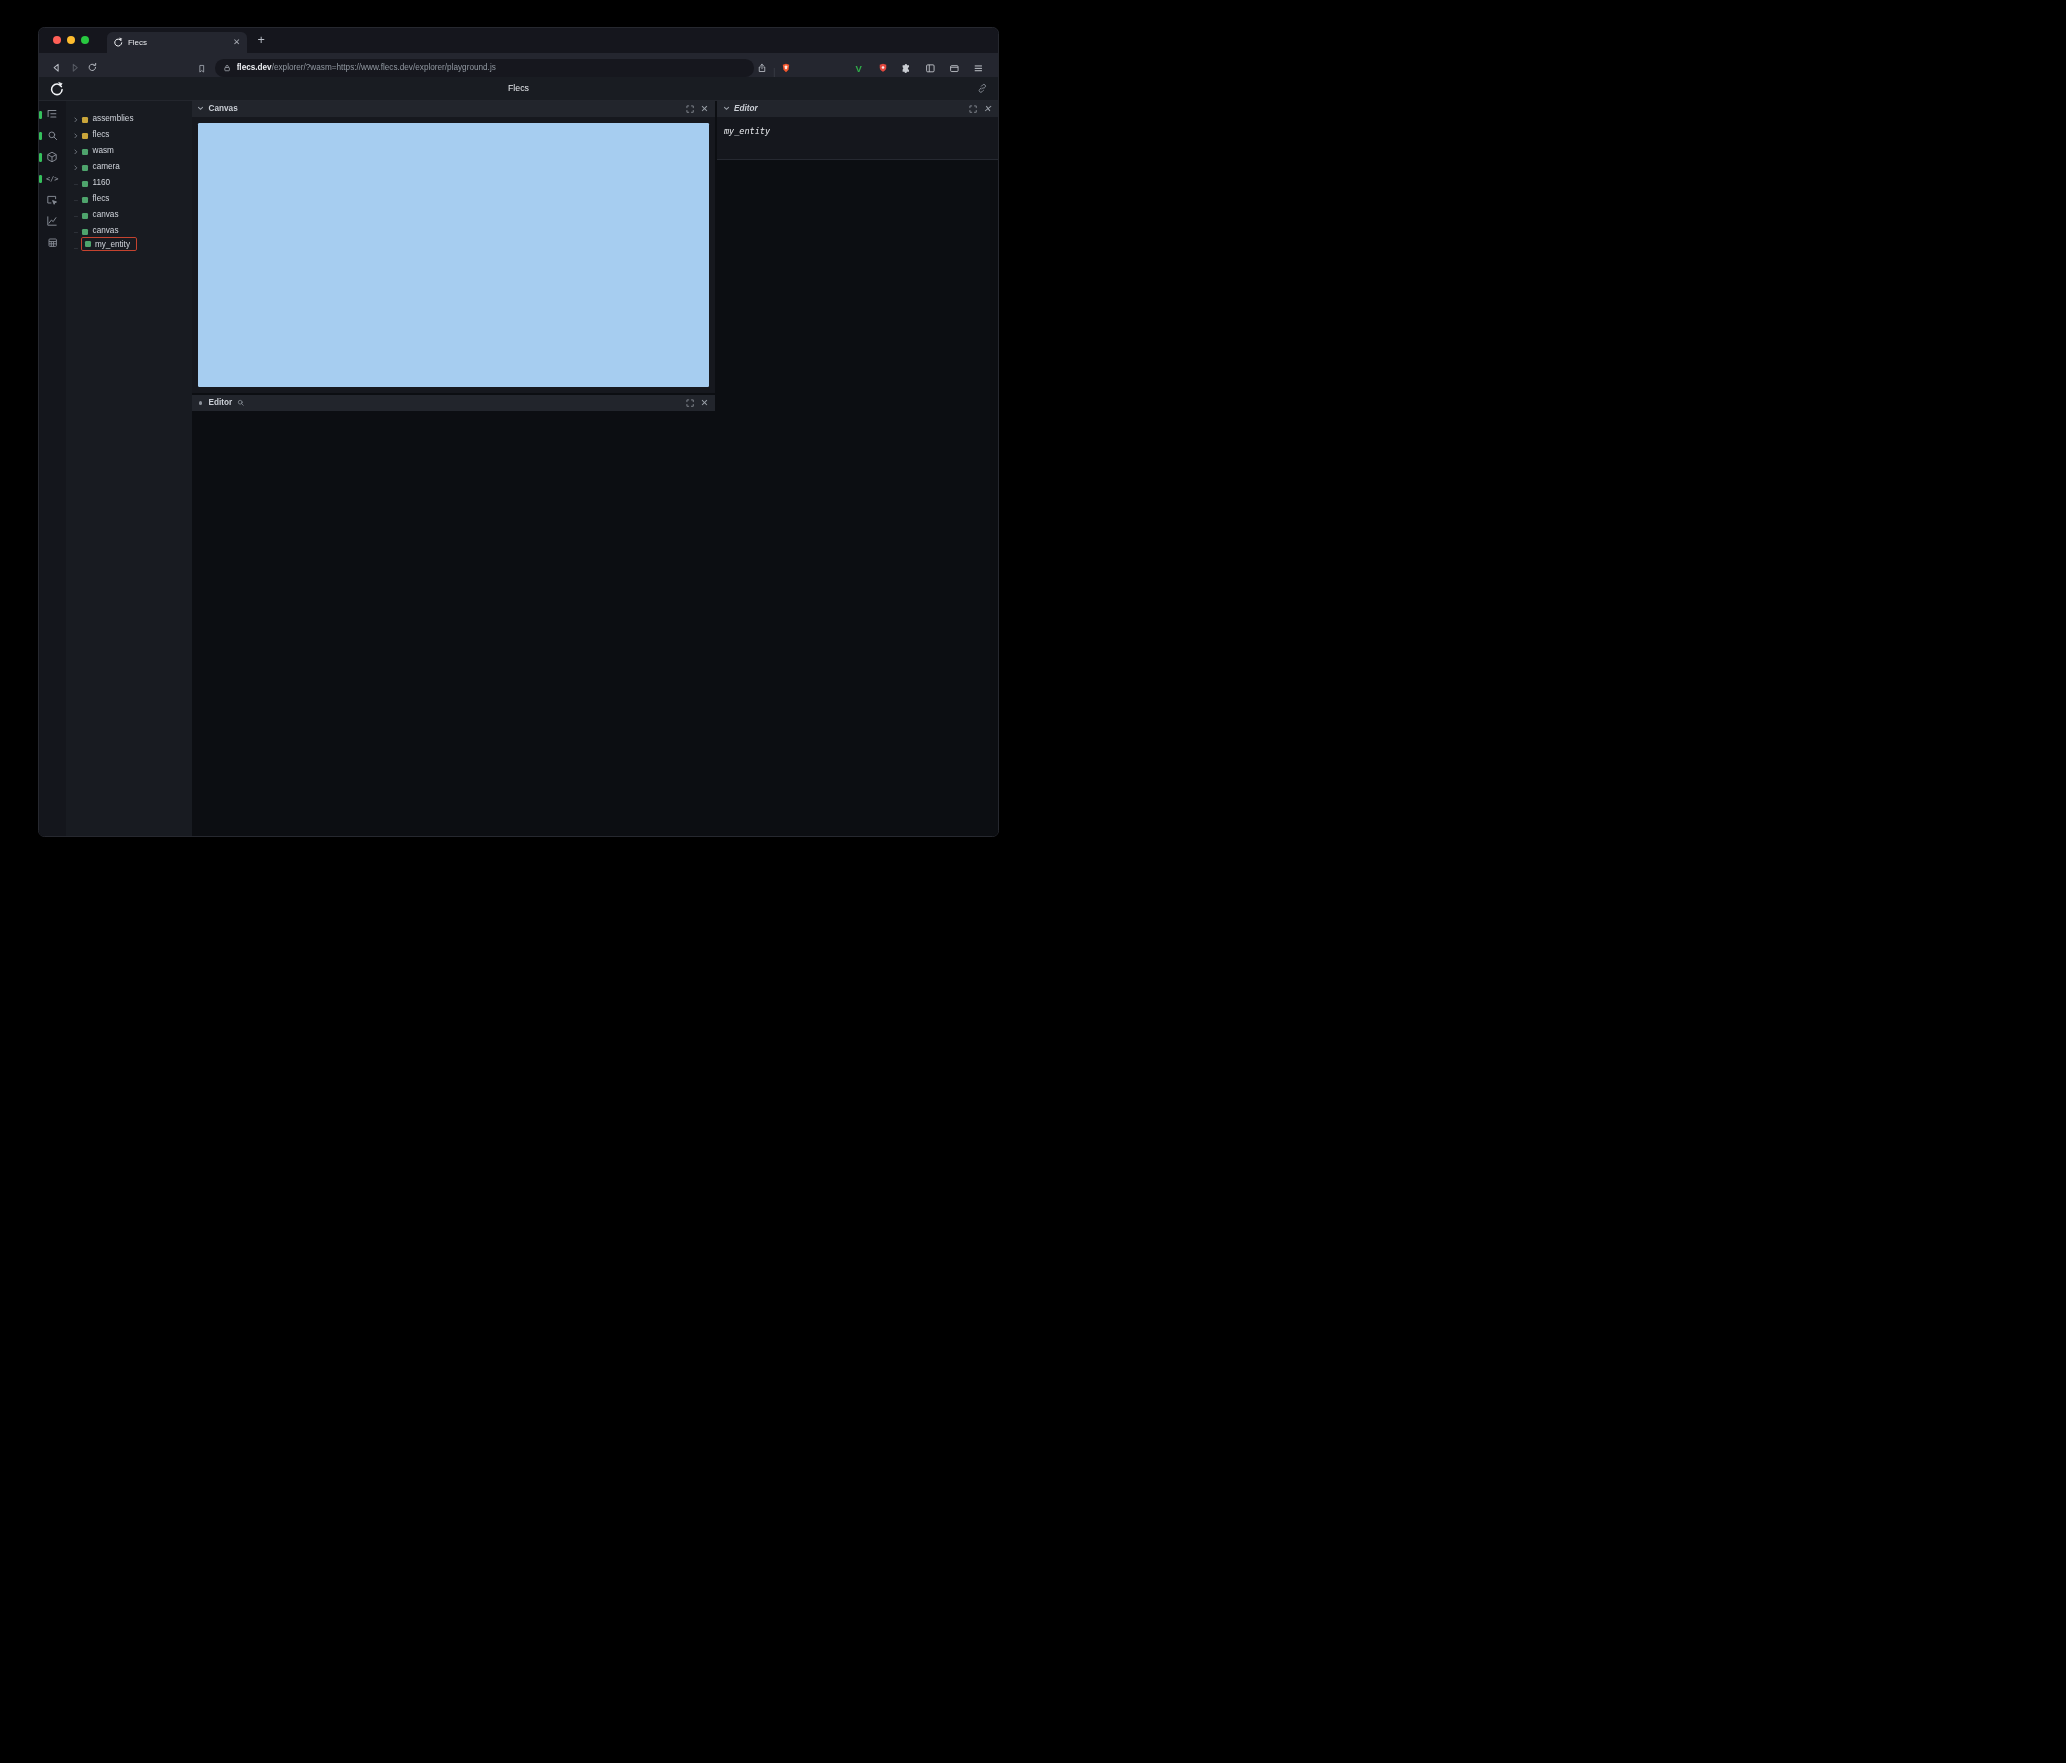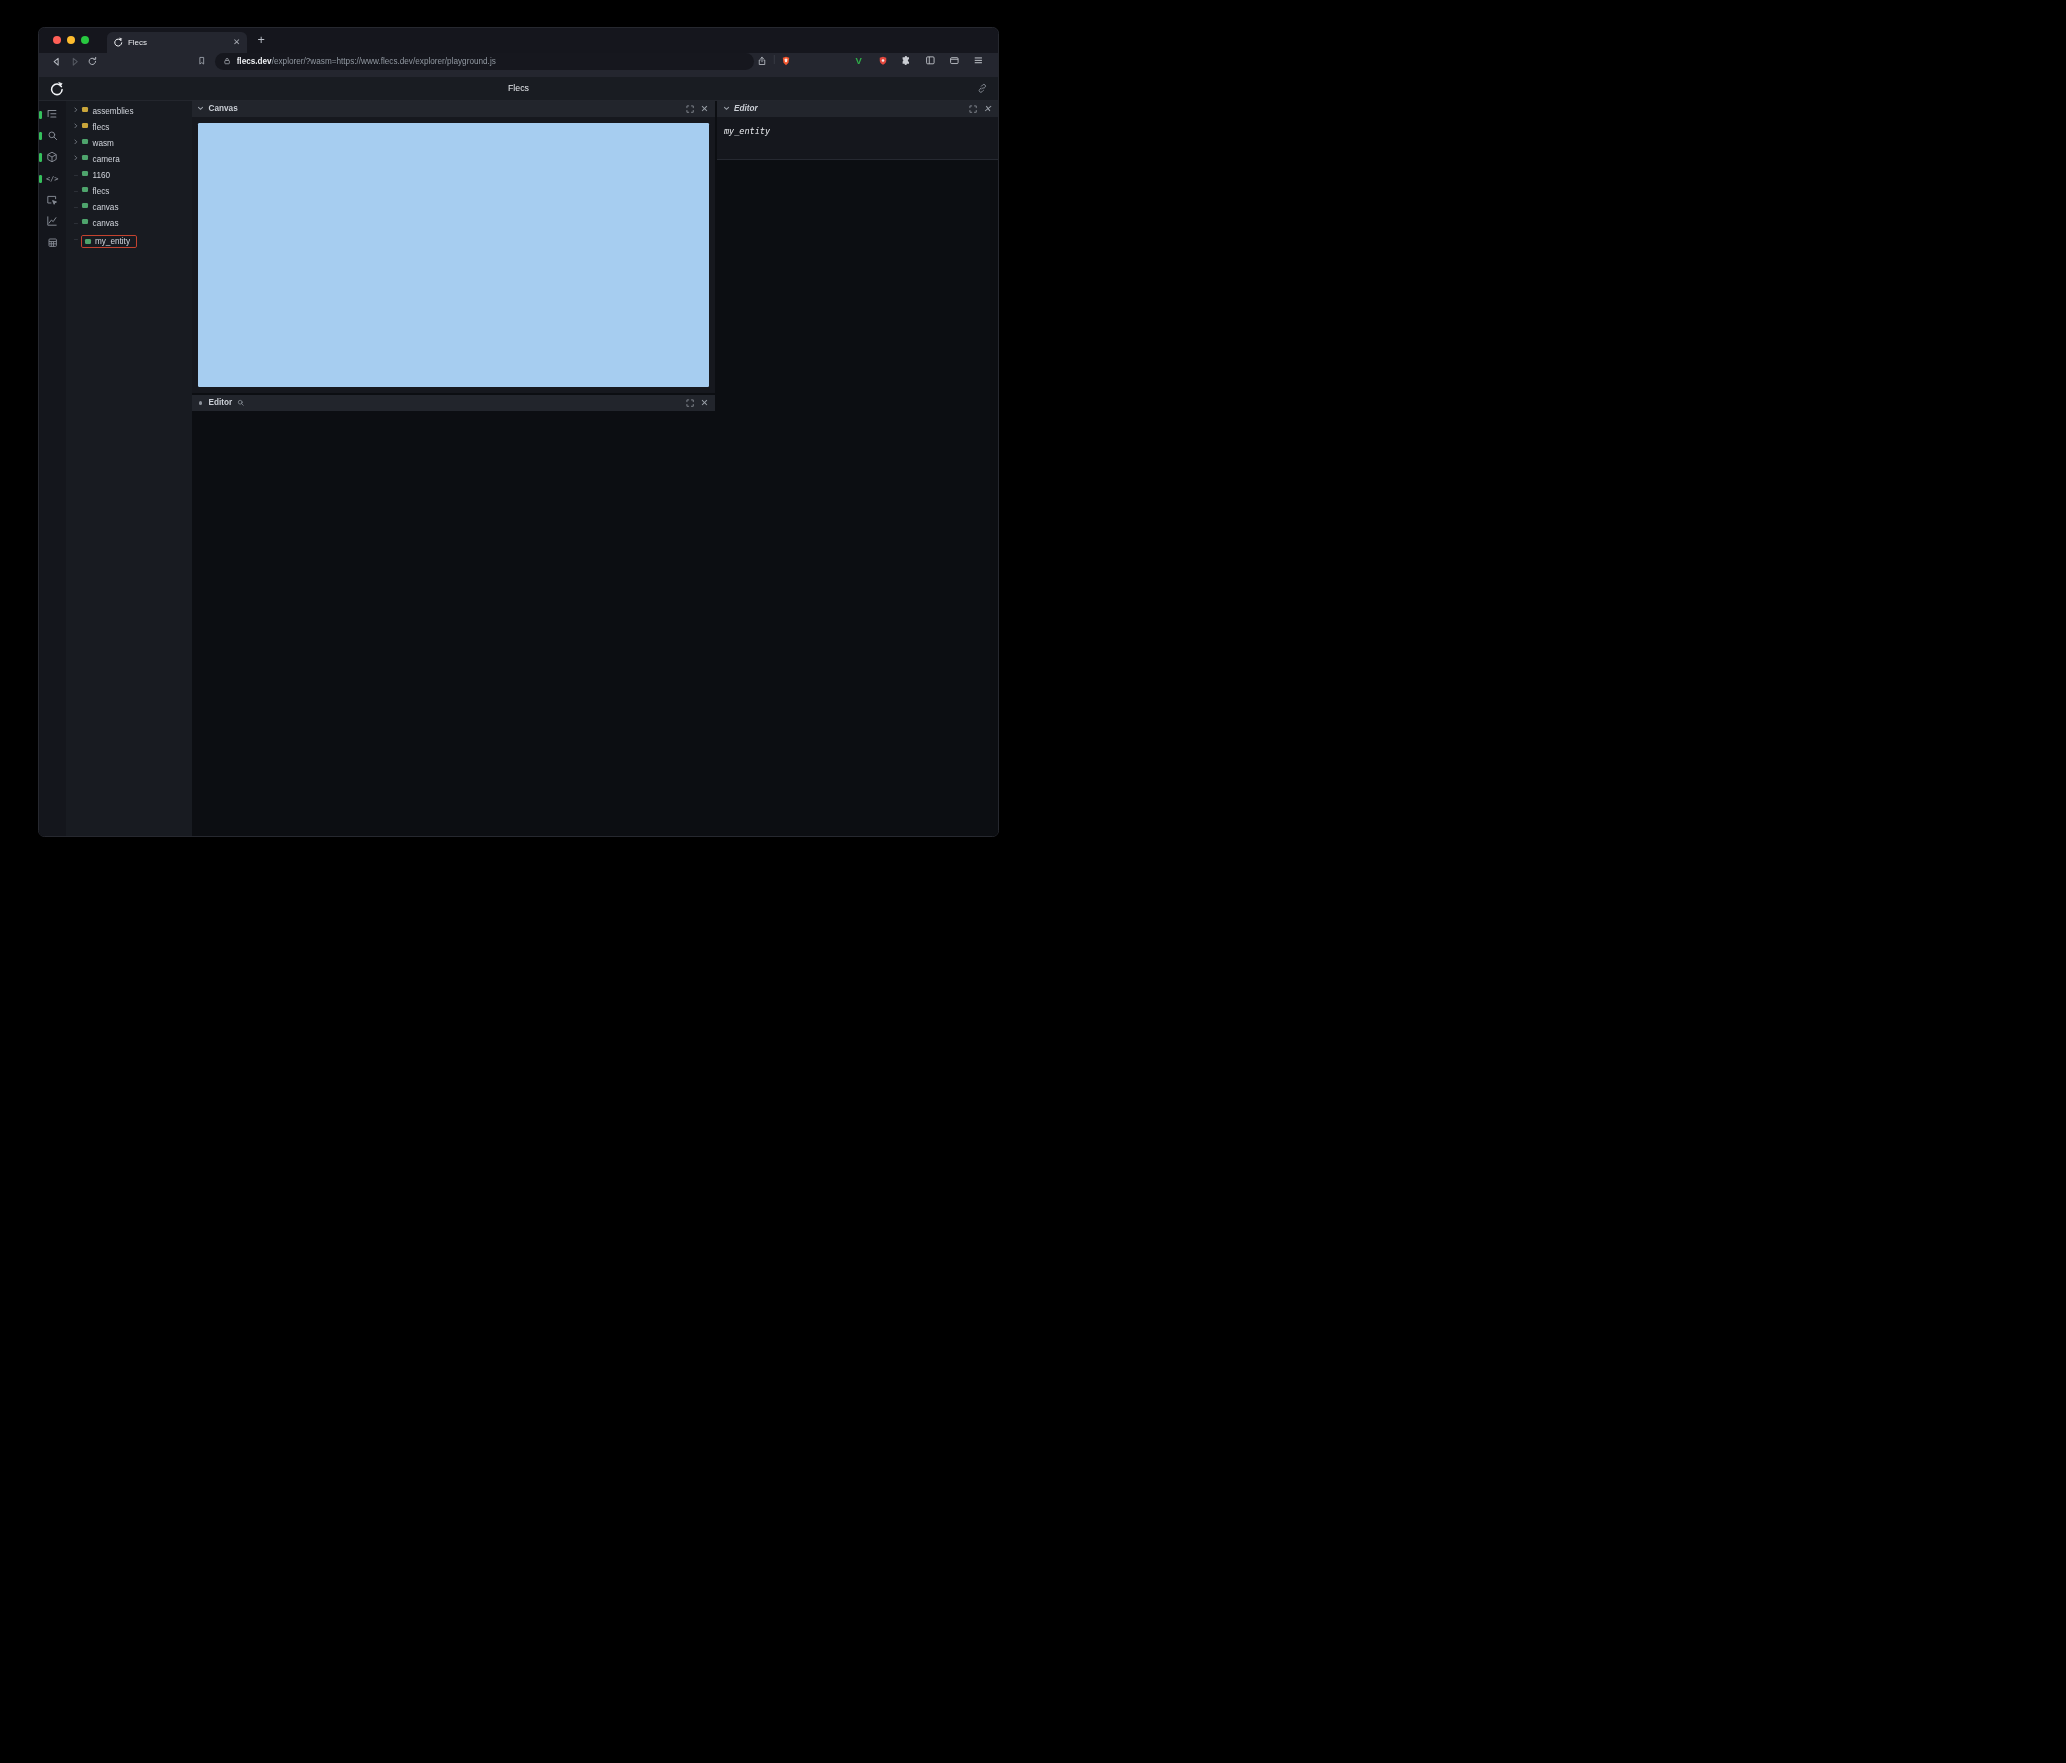--- a/index.html
+++ b/index.html
@@ -16,21 +16,21 @@
   .tl { width:8.2px; height:8.2px; border-radius:50%; }
   .tl.red{ background:#ff5f57; } .tl.yellow{ background:#febc2e; } .tl.green{ background:#28c840; }
   .tab { width:140px; height:21px; background:#24262f; border-radius:5.7px 5.7px 0 0;
     display:flex; align-items:center; padding:0 6.3px; gap:5px; }
   .tab-title { flex:1; font-size:8px; color:#e8eaee; }
   .tab-close { color:#a6aab2; font-size:8.8px; line-height:1; cursor:default; }
   .newtab { width:19px; height:19px; align-self:center; margin-left:5px; color:#b9bdc5;
     font-size:12.6px; display:flex; align-items:center; justify-content:center; border-radius:3.8px; }
 
   
-  .toolbar { height:24px; background:#24262f; display:flex; align-items:flex-start; padding:0 8.8px; flex-shrink:0; }
+  .toolbar { height:24px; background:#24262f; display:flex; align-items:flex-end; padding:0 8.8px; flex-shrink:0; }
   .navbtn { width:17.7px; height:17.7px; display:flex; align-items:center; justify-content:center; color:#b7bbc3; }
   .navbtn.disabled { color:#565a63; }
   .tb-spacer { width:93px; }
   .bookmark-btn { width:16.4px; height:16.4px; display:flex; align-items:center; justify-content:center; color:#aab0b8; margin-right:5px; }
   .urlbar { flex:1; height:17.7px; background:#16171e; border-radius:8.8px; display:flex;
     align-items:center; padding:0 8.2px; gap:5px; min-width:0; }
   .url-text { font-size:8.2px; white-space:nowrap; overflow:hidden; }
   .url-domain { color:#eceef2; font-weight:bold; }
   .url-path { color:#9198a1; }
   .tb-ico { width:16.4px; height:16.4px; display:flex; align-items:center; justify-content:center; color:#c3c7ce; }
@@ -52,21 +52,21 @@
   .rail { width:26.5px; background:#14161c; padding-top:7.6px; display:flex; flex-direction:column;
     align-items:center; gap:8.8px; flex-shrink:0; }
   .rail-item { width:16.4px; height:12.6px; display:flex; align-items:center; justify-content:center;
     color:#878c95; position:relative; }
   .rail-item.active::before { content:""; position:absolute; left:-5px; top:2.5px; width:2.5px; height:8.2px;
     background:#35c05c; border-radius:1.3px; }
   .code-ico { font-size:7px; font-weight:bold; font-family:"DejaVu Sans Mono", monospace; }
 
   
   .tree { width:126px; background:#181b21; padding-top:6.3px; flex-shrink:0; overflow:hidden; }
-  .tree-row { height:16px; display:flex; align-items:flex-start; padding-left:6.3px; cursor:default; }
+  .tree-row { height:16px; display:flex; align-items:flex-end; padding-left:6.3px; cursor:default; }
   .tw { width:8.2px; display:flex; align-items:center; justify-content:center; color:#7d828b; flex-shrink:0; }
   .tw .dash { color:#41464e; font-size:7px; }
   .sq { width:5.7px; height:5.7px; border-radius:1.3px; margin:0 4.4px 0 2.5px; flex-shrink:0; }
   .sq.module { background:#c9a53a; }
   .sq.entity { background:#4ea46c; }
   .tree-label { font-size:8.2px; color:#d2d6dd; }
   .hl-box { display:inline-flex; align-items:center; border:1.3px solid #c4432f; border-radius:1.9px;
     padding:1.3px 5.7px 1.3px 1.3px; margin-left:1.3px; }
   .hl-box .sq { margin:0 4.4px 0 1.3px; }
 

